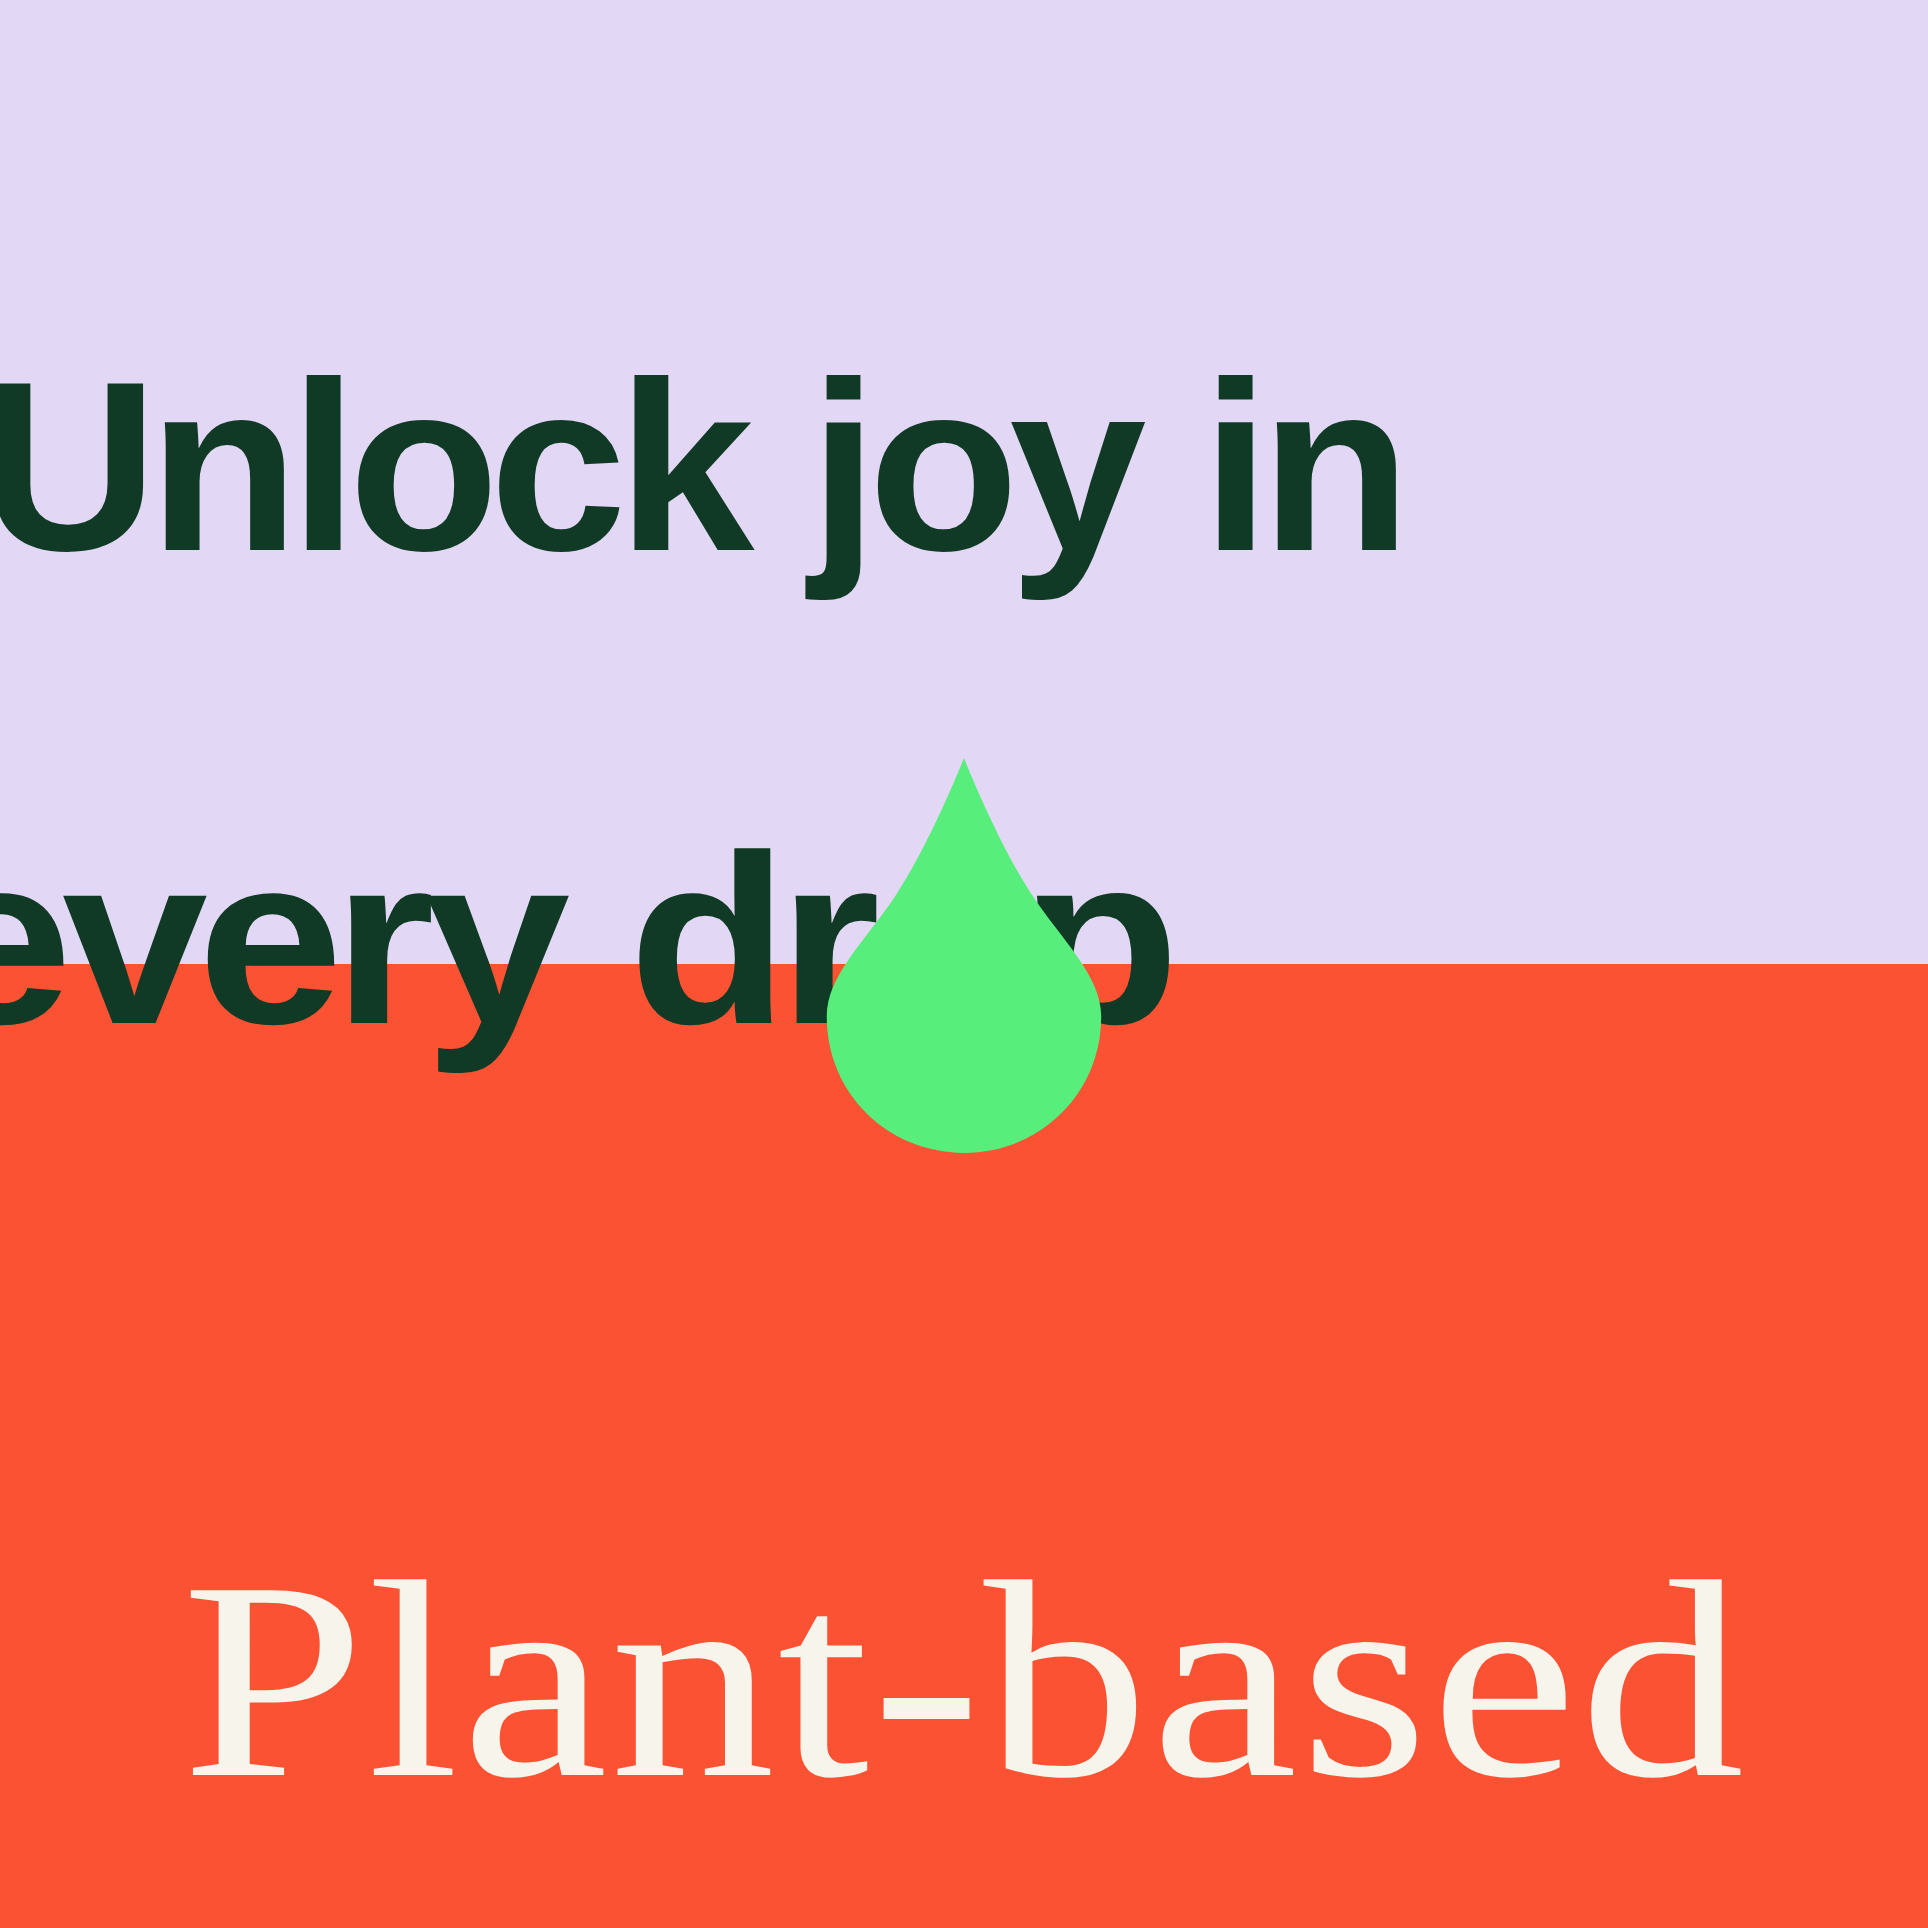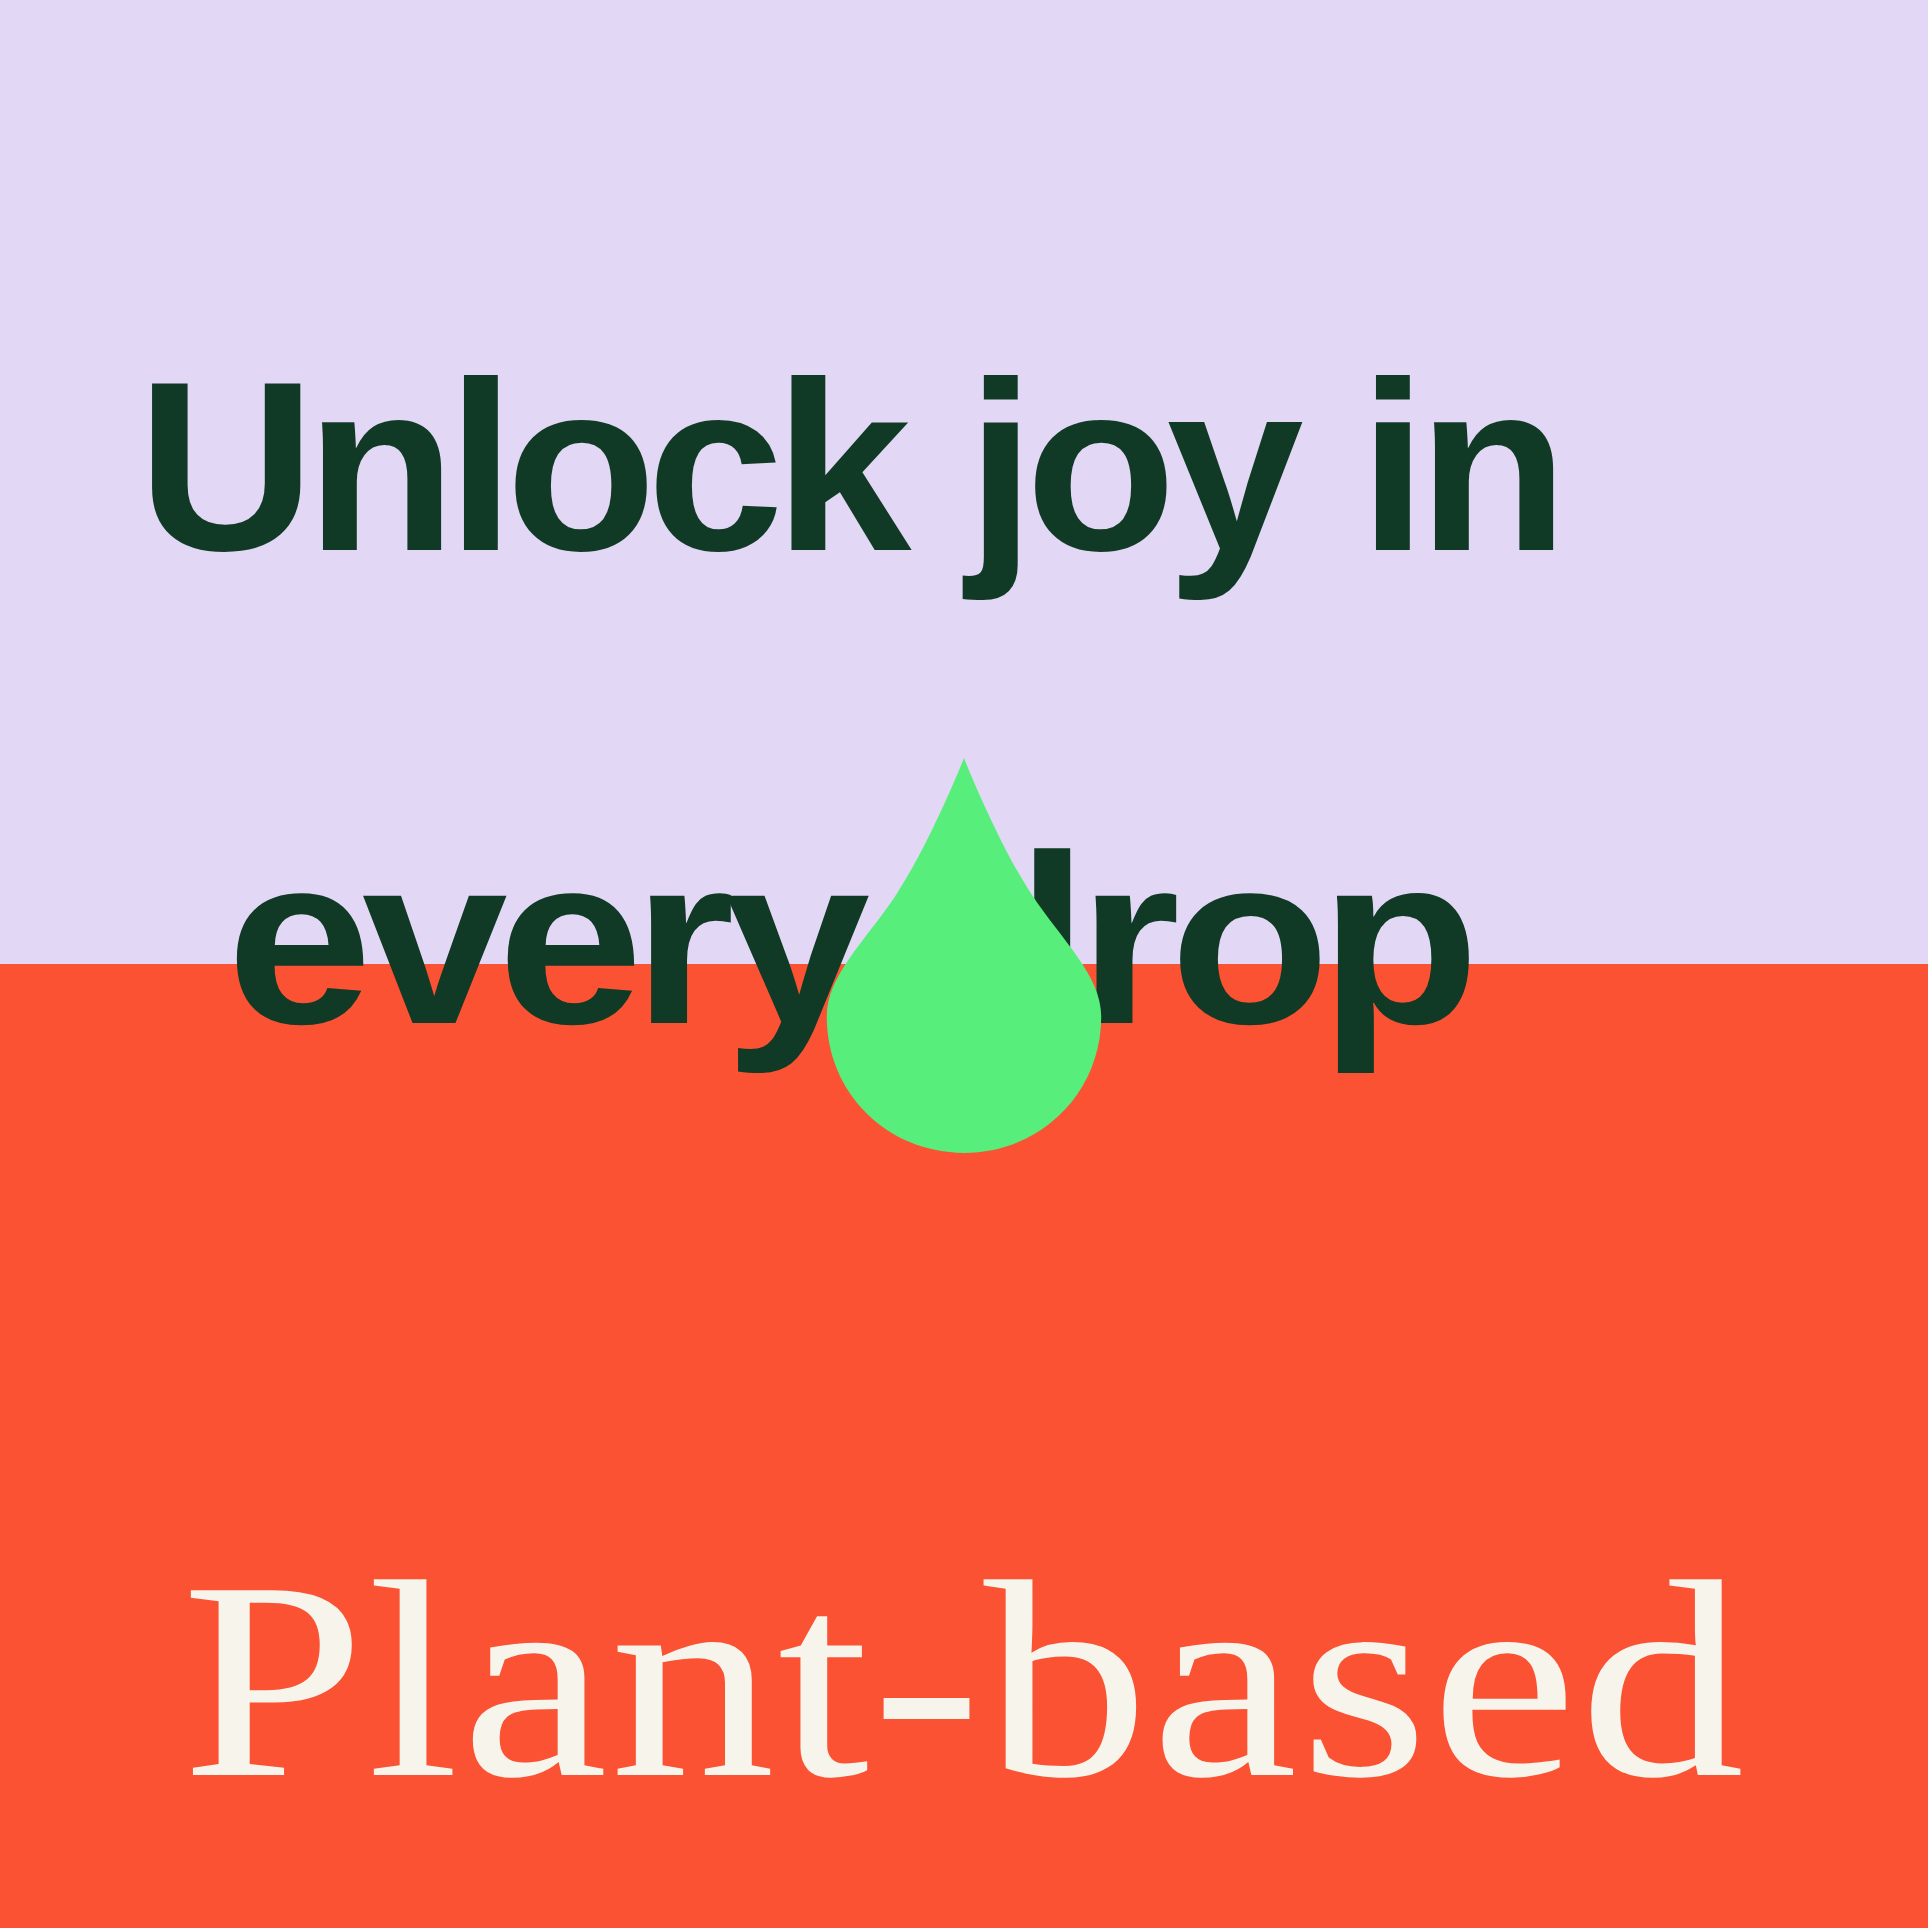--- a/index.html
+++ b/index.html
@@ -24,21 +24,20 @@
   }
   #half-top    { top: 0; }
   #half-bottom { top: 964px; }
 
   
   #headline {
     position: absolute;
     top: 113px;
     left: 0;
     width: 1696px;
-    text-align: center;
     font-family: "Liberation Sans", "DejaVu Sans", sans-serif;
     font-weight: 700;
     font-size: 241px;
     line-height: 0.98;
     letter-spacing: -9.4px;
     word-spacing: 5.6px;
     white-space: pre-line;
   }
   #headline .hl-line { display: block; }
 

